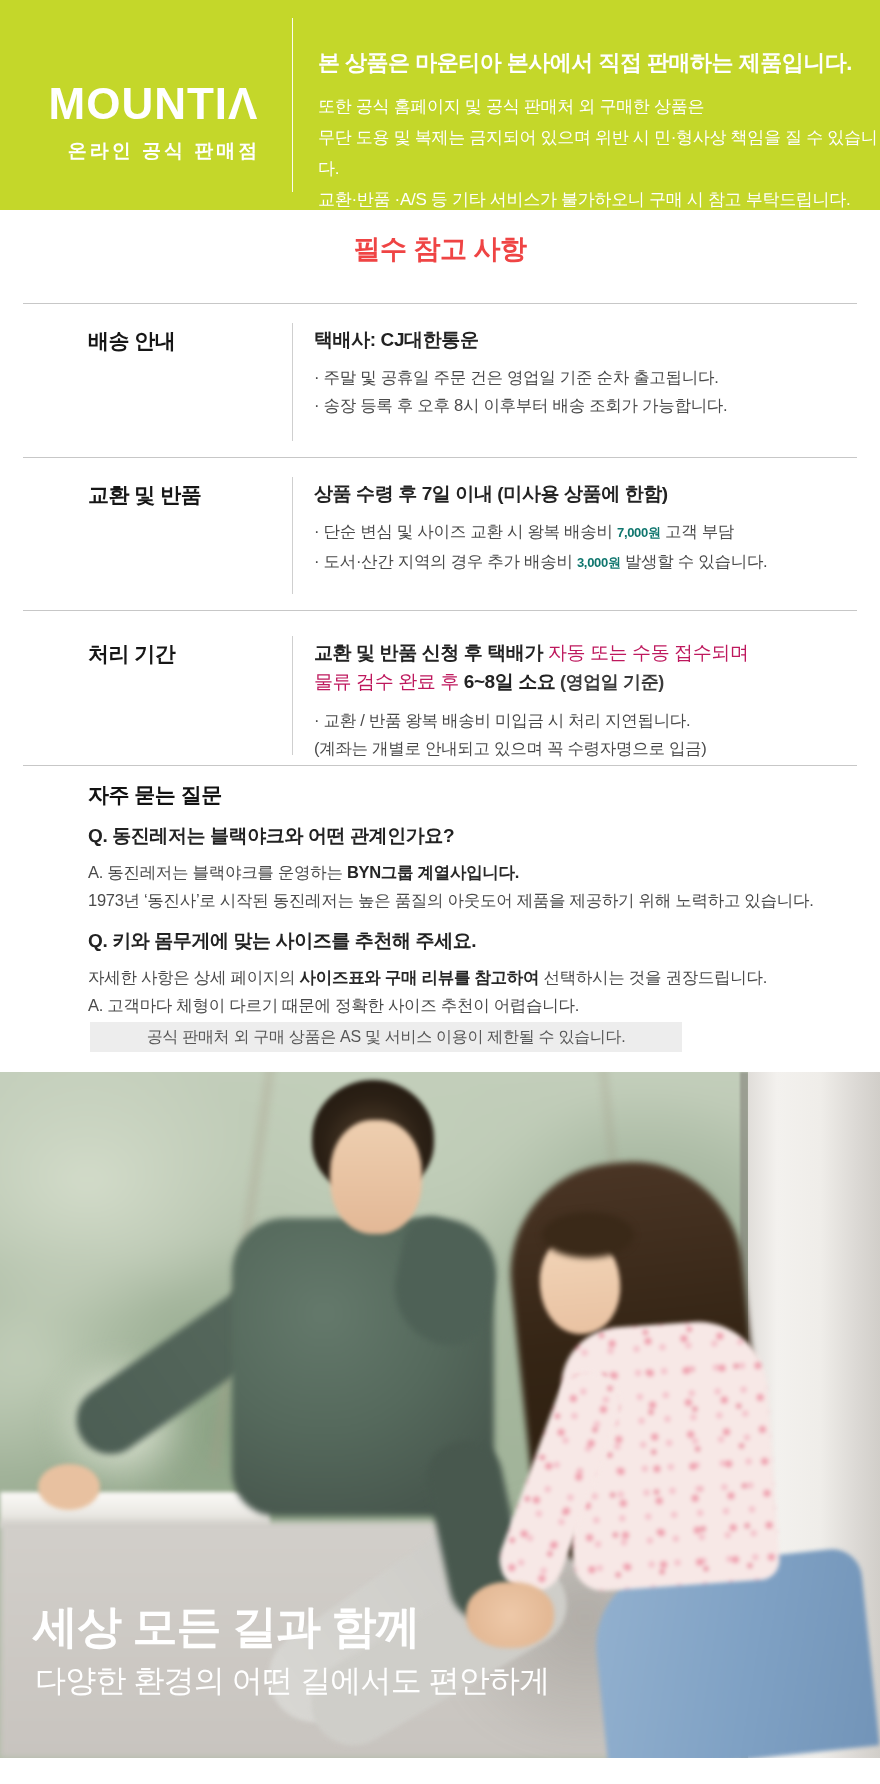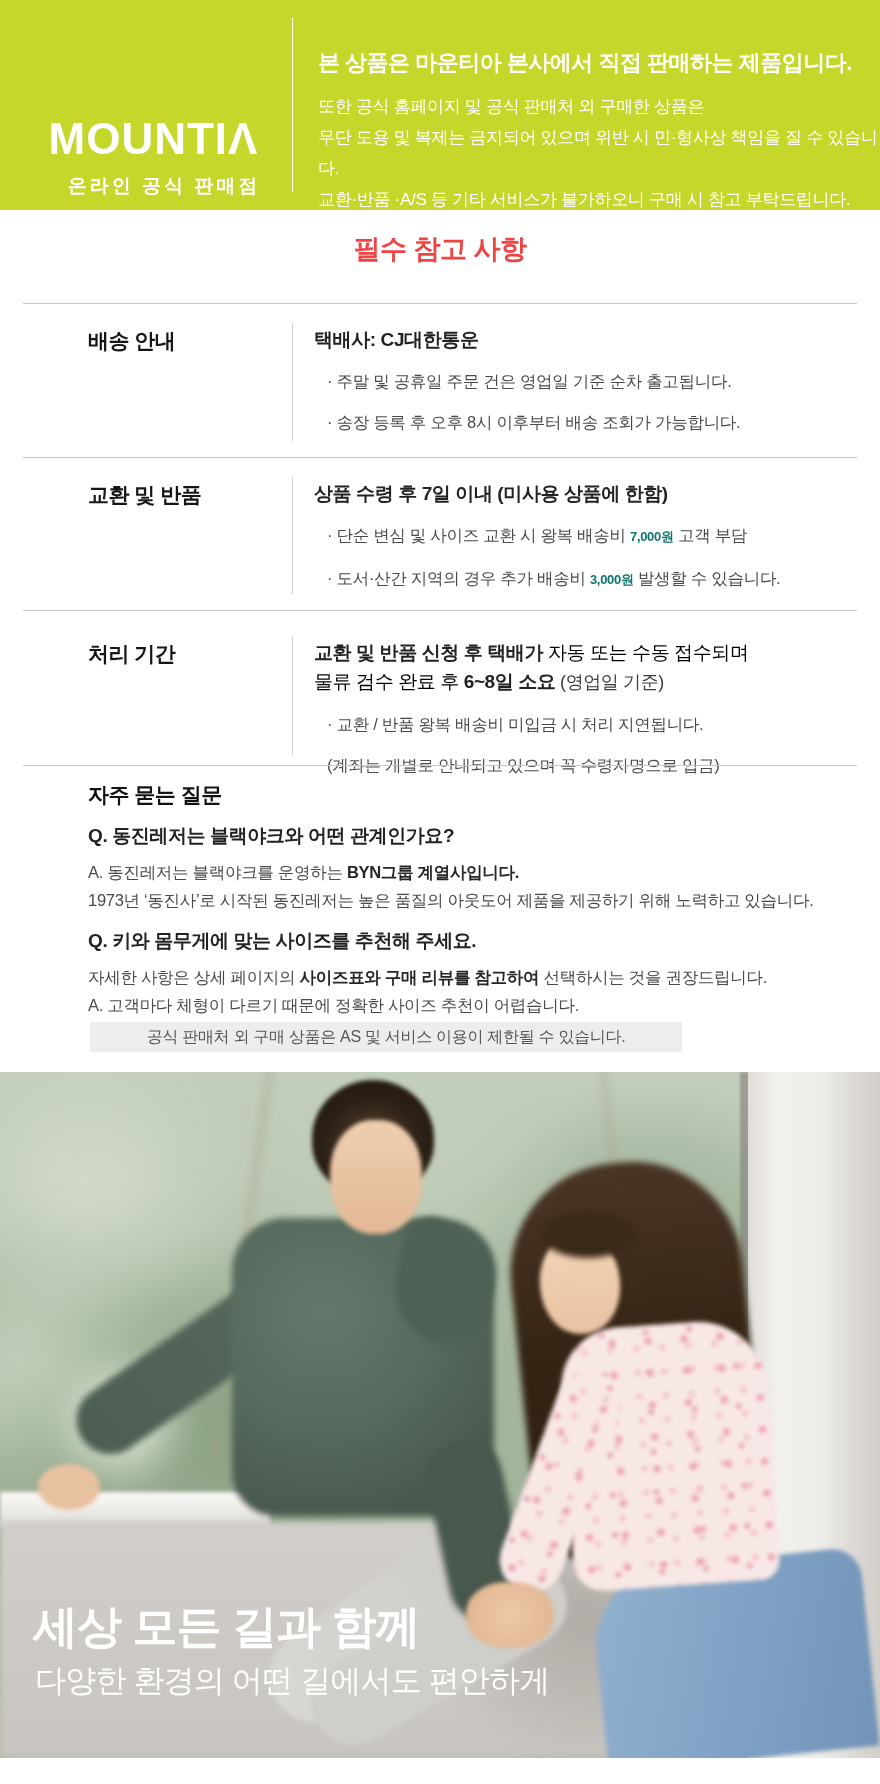--- a/index.html
+++ b/index.html
@@ -2,43 +2,43 @@
 <html><head>
 <meta charset="utf-8">
 <style>
   html,body{margin:0;padding:0;background:#fff;}
   .page{position:relative;width:880px;height:1784px;overflow:hidden;background:#fff;
         font-family:"Liberation Sans","DejaVu Sans",sans-serif;-webkit-font-smoothing:antialiased;}
 
   
   .banner{position:absolute;left:0;top:0;width:880px;height:210px;background:#c4d72a;}
   .logo-block{position:absolute;left:0;top:0;width:292px;height:210px;text-align:center;color:#fff;}
-  .logo{margin-top:117px;font-size:44px;font-weight:800;letter-spacing:1px;line-height:1;padding-left:15px;}
+  .logo{margin-top:82px;font-size:44px;font-weight:800;letter-spacing:1px;line-height:1;padding-left:15px;}
   .logo-sub{margin-top:12px;font-size:19px;font-weight:700;letter-spacing:3px;margin-left:36px;}
   .banner-vline{position:absolute;left:292px;top:18px;width:1px;height:174px;background:rgba(255,255,255,.92);}
   .banner-text{position:absolute;left:318px;top:48px;color:#fff;}
   .banner-headline{margin:0 0 13px;font-size:22px;font-weight:800;letter-spacing:-0.5px;}
   .banner-line{margin:0;font-size:17px;line-height:31px;font-weight:500;letter-spacing:-0.3px;}
 
   
   .notice-title{position:absolute;top:231px;left:0;width:880px;text-align:center;margin:0;
                 font-size:27px;font-weight:800;color:#ef4444;letter-spacing:-0.5px;}
   .sep{position:absolute;left:23px;width:834px;height:1px;background:#c7c7c7;}
   #sep1{top:303px}#sep2{top:457px}#sep3{top:610px}#sep4{top:765px}
 
   .info-row{position:absolute;left:0;width:880px;}
   #row1{top:303px;height:154px}#row2{top:457px;height:153px}#row3{top:616px;height:155px}
   .row-label{position:absolute;left:88px;top:24px;font-size:21px;font-weight:800;color:#161616;letter-spacing:-0.5px;}
   .row-vline{position:absolute;left:292px;top:20px;bottom:16px;width:1px;background:#cfcfcf;}
   .row-content{position:absolute;left:314px;top:22px;right:26px;}
   .row-heading{margin:0;font-size:19px;font-weight:800;color:#222;line-height:29px;letter-spacing:-0.4px;}
-  .row-heading .reg{font-weight:400;color:#000000;}
-  .row-heading .note{font-weight:400;color:#3b3b3b;font-size:18px;}
+  .row-heading .reg{font-weight:400;color:#be185d;}
+  .row-heading .note{font-weight:700;color:#3b3b3b;font-size:18px;}
   .row-bullets{margin:9px 0 0;font-size:16.5px;color:#4a4a4a;line-height:28px;letter-spacing:-0.3px;}
-  .row-bullets p{margin:13px;}
+  .row-bullets p{margin:0;}
   .em{font-weight:800;color:#0f766e;font-size:13px;}
 
   
   .faq{position:absolute;left:88px;top:765px;width:764px;}
   .faq-title{margin:16px 0 0;font-size:21px;font-weight:800;color:#121212;letter-spacing:-0.5px;}
   .faq-q{margin:14px 0 0;font-size:19px;font-weight:800;color:#222;letter-spacing:-0.4px;}
   .faq-a{margin:9px 0 0;font-size:16.5px;color:#4a4a4a;line-height:28px;letter-spacing:-0.3px;}
   .faq-a p{margin:0;}
   .b{font-weight:800;color:#262626;}
 

